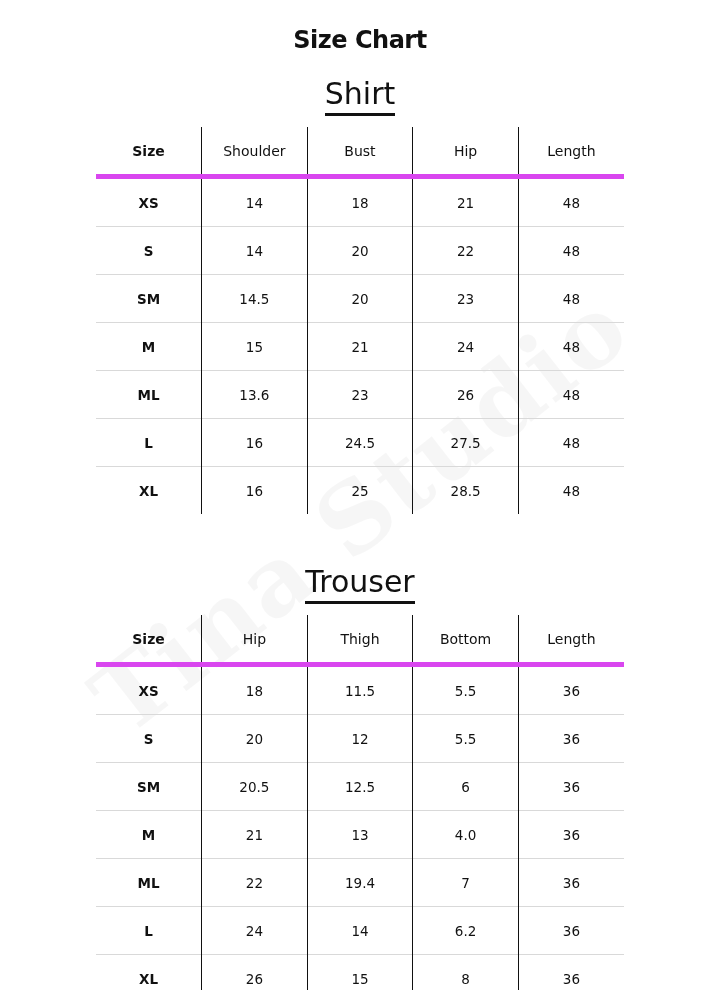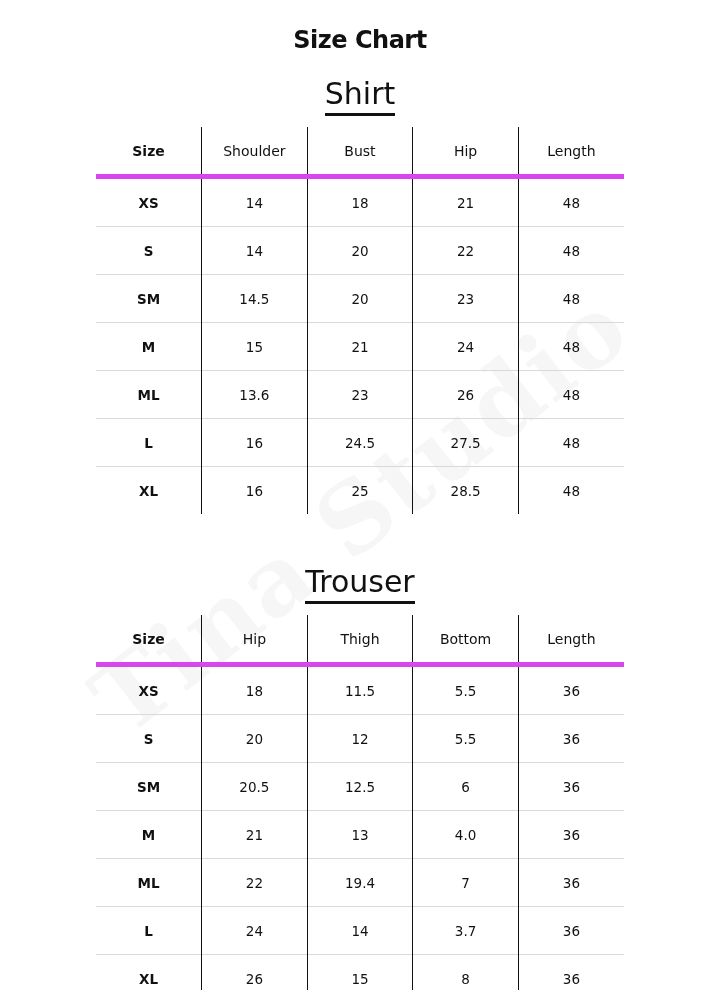--- a/index.html
+++ b/index.html
@@ -230,21 +230,21 @@
             <td class="size-cell">ML</td>
             <td>22</td>
             <td>19.4</td>
             <td>7</td>
             <td>36</td>
           </tr>
           <tr>
             <td class="size-cell">L</td>
             <td>24</td>
             <td>14</td>
-            <td>3.7</td>
+            <td>6.2</td>
             <td>36</td>
           </tr>
           <tr>
             <td class="size-cell">XL</td>
             <td>26</td>
             <td>15</td>
             <td>8</td>
             <td>36</td>
           </tr>
         </tbody>

